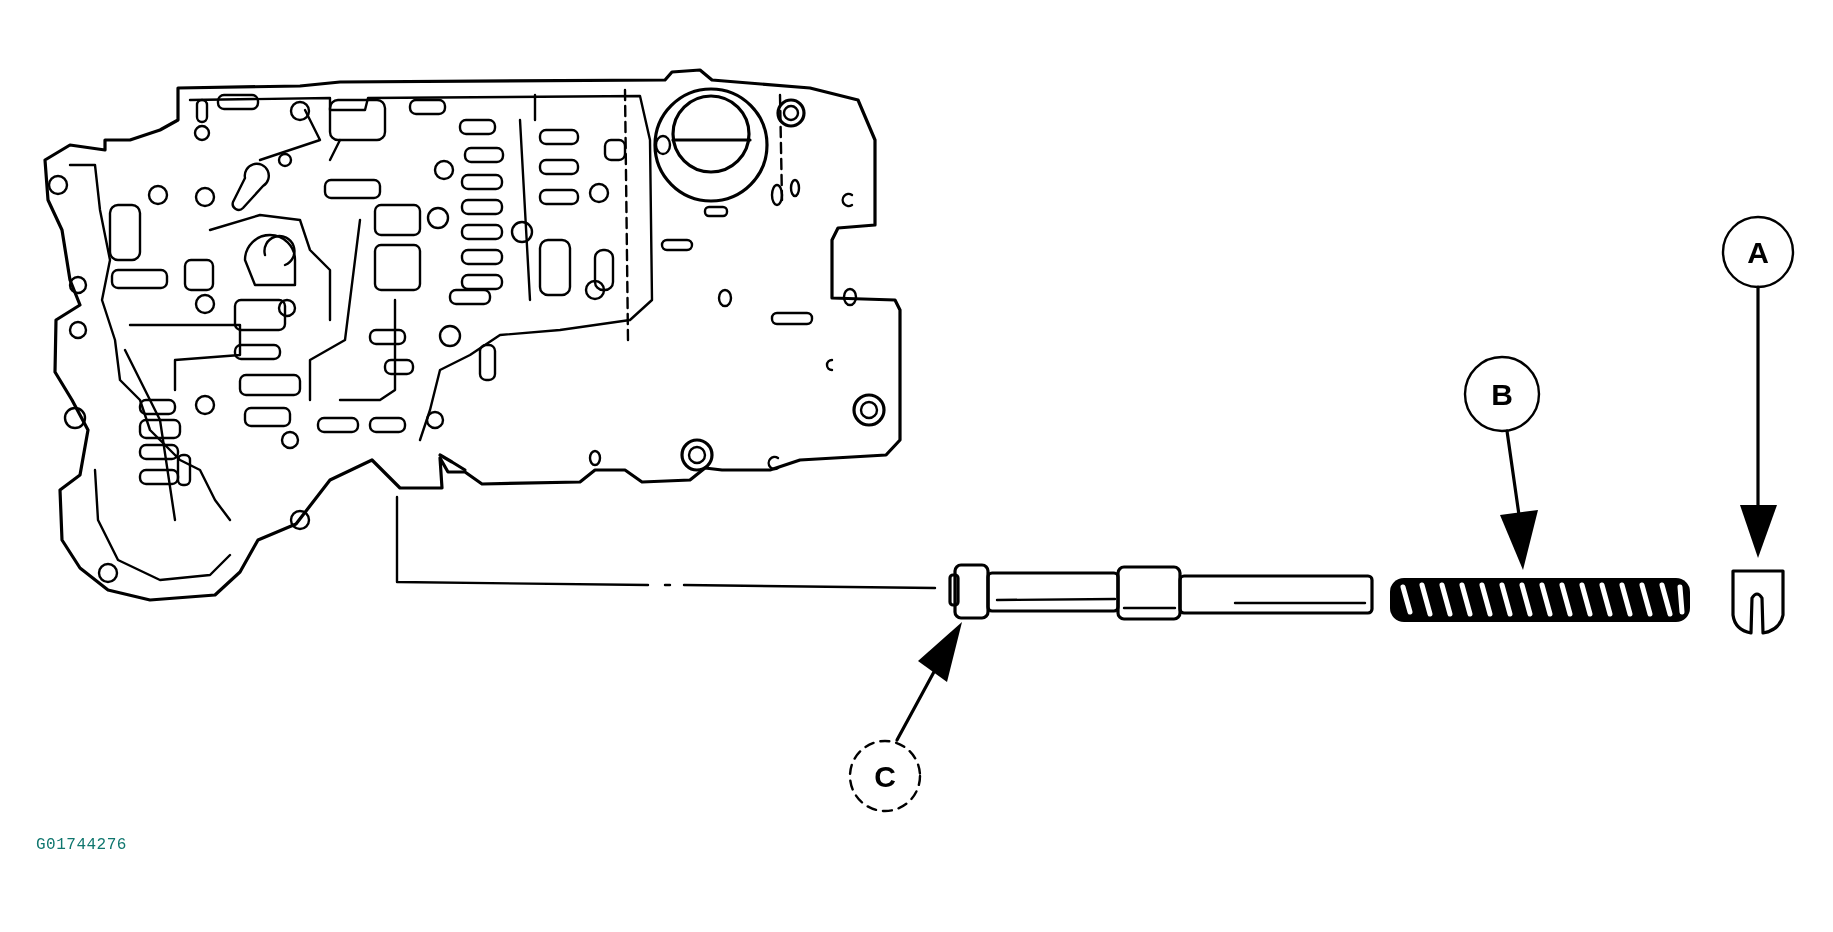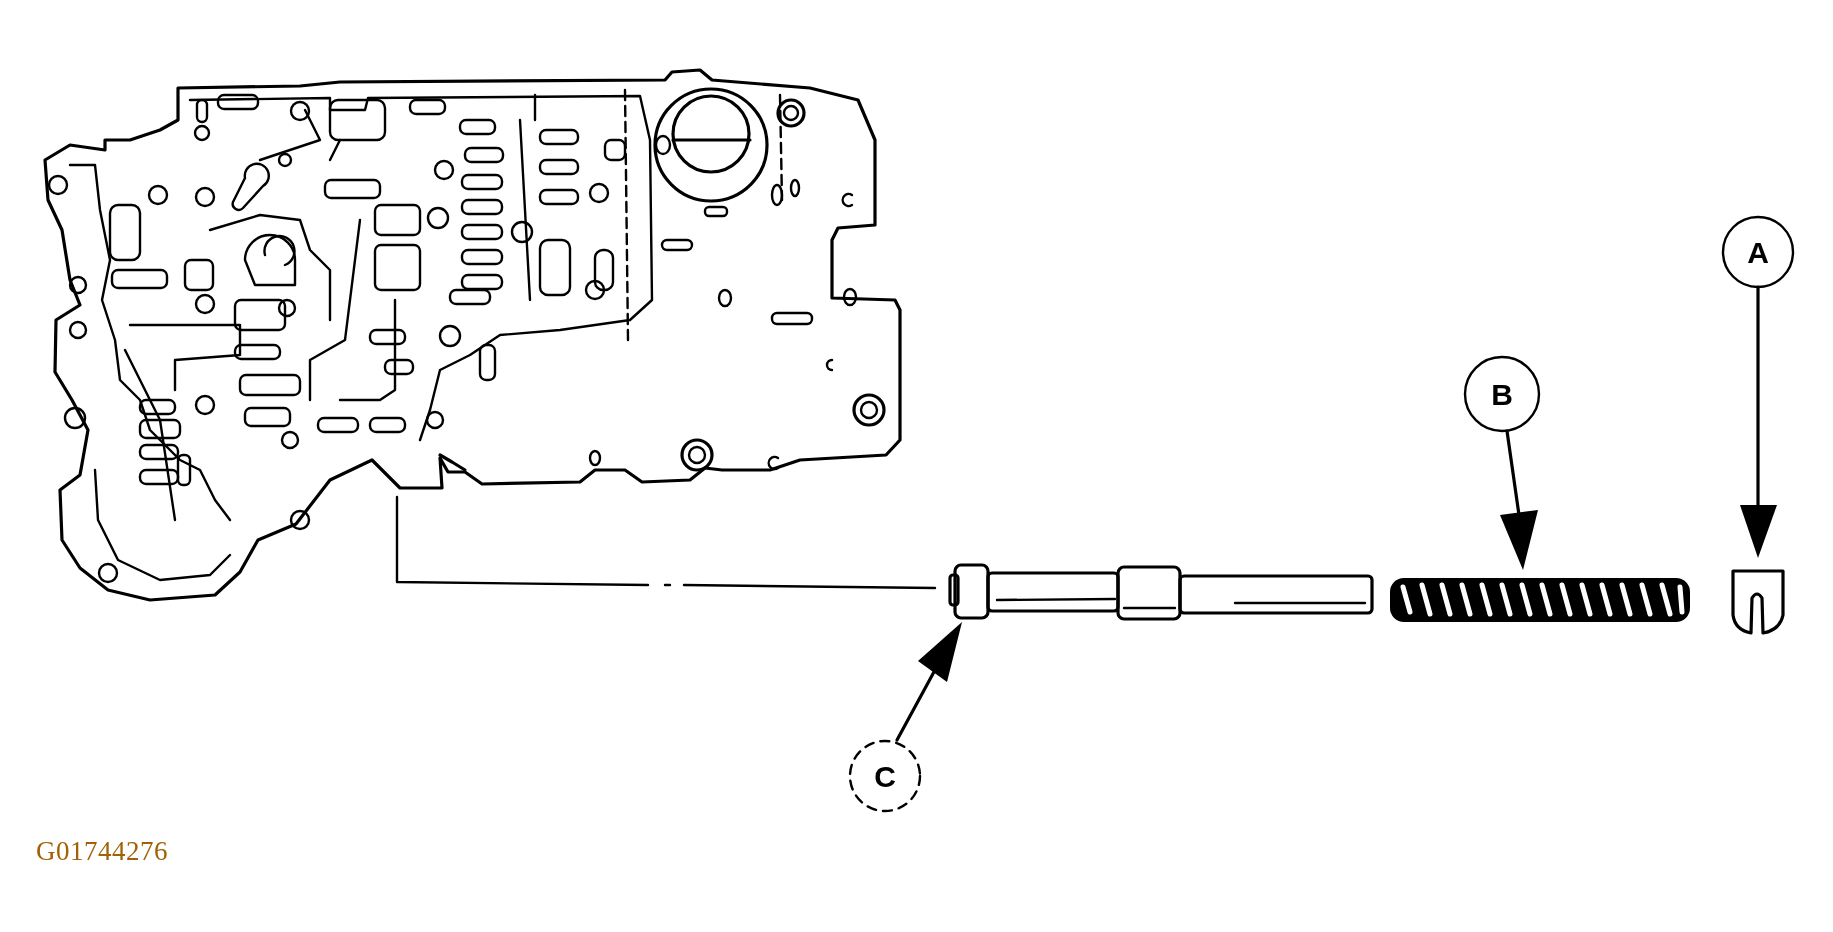--- a/index.html
+++ b/index.html
@@ -1,19 +1,19 @@
 <!DOCTYPE html>
 <html><head>
 <meta charset="utf-8">
 <style>
   html, body { margin: 0; padding: 0; background: #ffffff; }
   body { width: 1833px; height: 932px; position: relative; overflow: hidden; font-family: "Liberation Sans", sans-serif; }
   #canvas { position: absolute; left: 0; top: 0; width: 1833px; height: 932px; }
   .callout-label { font-family: "Liberation Sans", sans-serif; font-weight: bold; font-size: 30px; fill: #000; }
-  .figure-id { position: absolute; left: 36px; top: 836px; font-family: Liberation Serif, serif; font-size: 27px; color: #a16207; letter-spacing: 0.5px; }
+  .figure-id { position: absolute; left: 36px; top: 836px; font-family: Liberation Mono, monospace; font-size: 16px; color: #0f766e; letter-spacing: 0.5px; }
   .ln { fill: none; stroke: #000; stroke-width: 3.2; stroke-linejoin: round; stroke-linecap: round; }
   .ln-thin { fill: none; stroke: #000; stroke-width: 2.4; stroke-linejoin: round; stroke-linecap: round; }
 </style>
 </head>
 <body>
 
 <svg id="canvas" viewBox="0 0 1833 932" xmlns="http://www.w3.org/2000/svg">
 
   <g>
 

